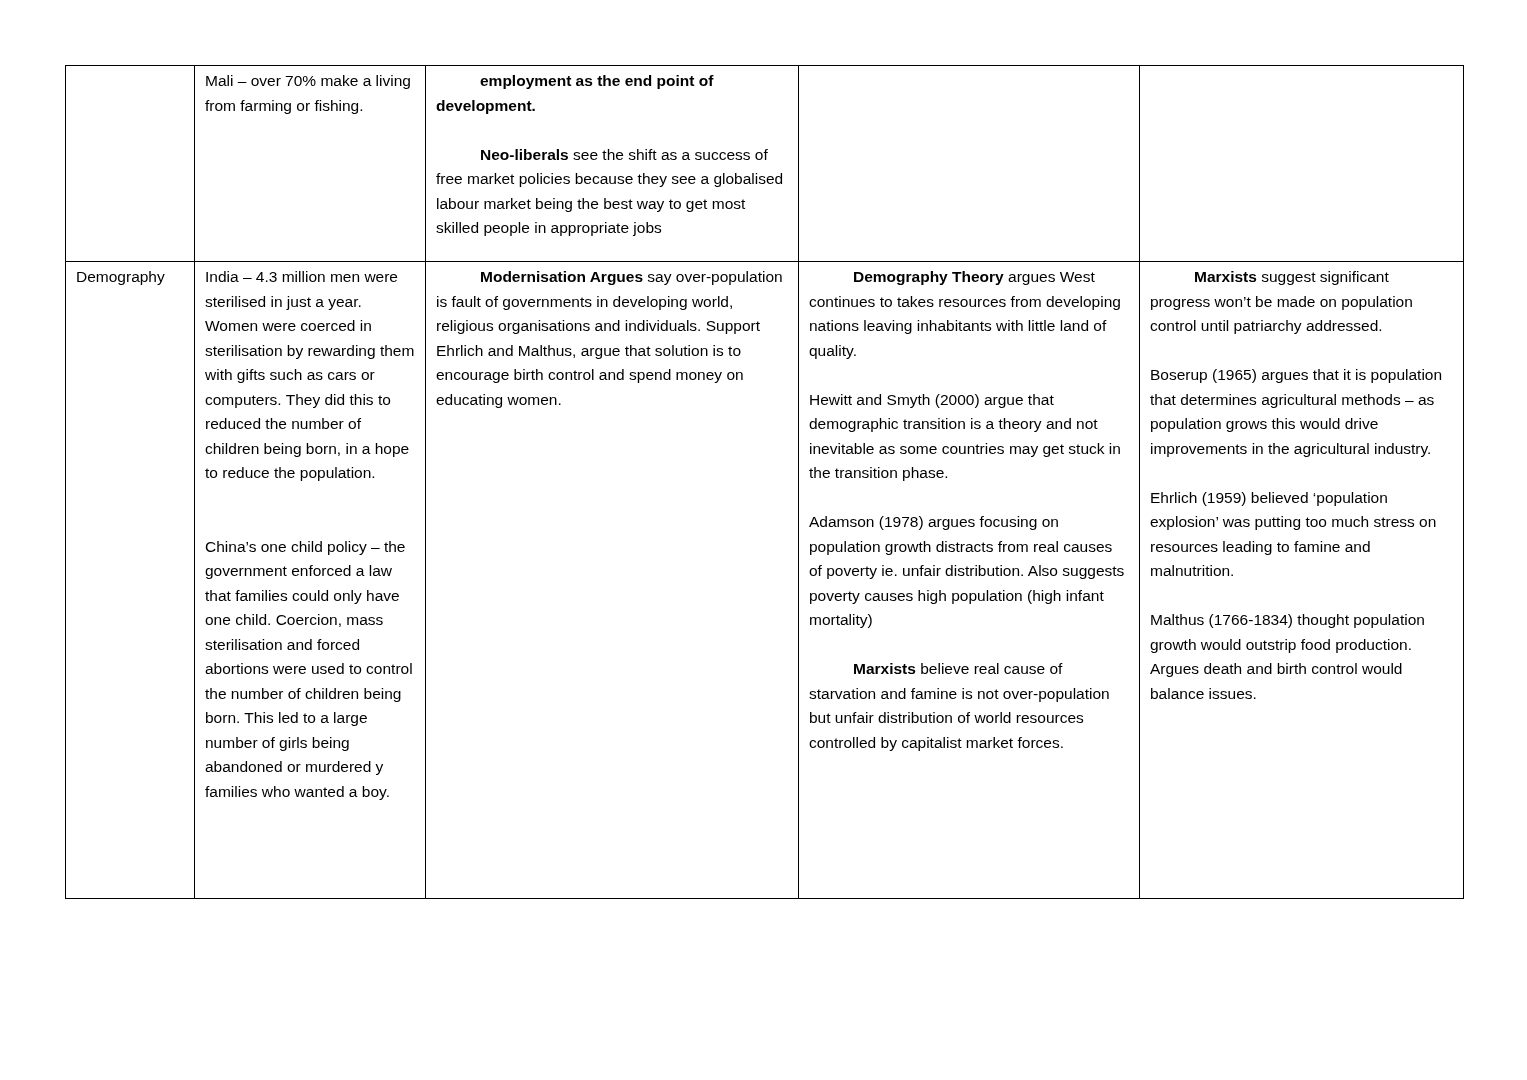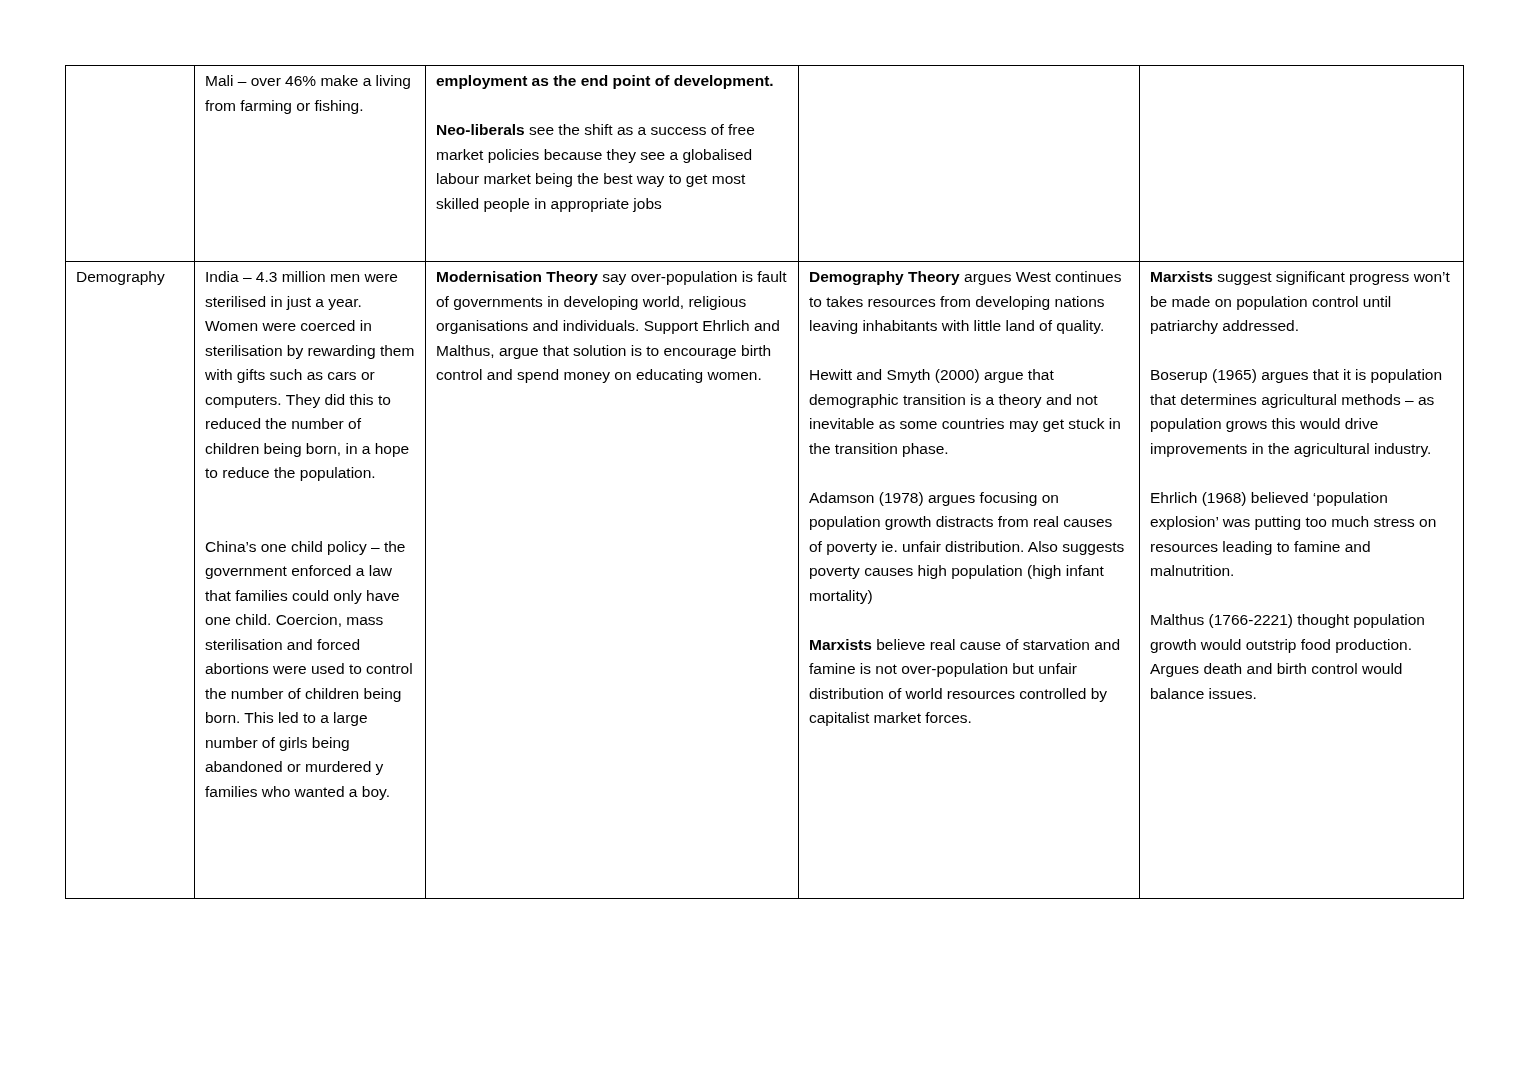--- a/index.html
+++ b/index.html
@@ -28,21 +28,21 @@
   .doc-table td {
     border: 1.5px solid #000000;
     vertical-align: top;
     padding: 3px 10px 4px 10px;
     overflow: hidden;
   }
   .row-top td { height: 196px; }
   .row-demography td { height: 637px; }
   .para { margin: 0; }
   .para.blank { height: 24.5px; }
-  .run.b { font-weight: bold; }
+  .run.b { font-weight: bold; margin-left: 44px; }
   .run.i { }
   .label-cell { }
 </style>
 </head>
 <body>
 
 <div class="page">
   <table class="doc-table">
     <colgroup>
       <col style="width:129px">
@@ -50,21 +50,21 @@
       <col style="width:373px">
       <col style="width:341px">
       <col style="width:324px">
     </colgroup>
 
     <tbody>
         <tr class="row-top">
       <td></td>
 
       <td>
-        <p class="para"><span class="run">Mali – over 46% make a living from farming or fishing.</span></p>
+        <p class="para"><span class="run">Mali – over 70% make a living from farming or fishing.</span></p>
       </td>
 
       <td>
         <p class="para"><span class="run b">employment as the end point of development.</span></p>
         <p class="para blank"></p>
         <p class="para"><span class="run b">Neo-liberals</span><span class="run"> see the shift as a success of free market policies because they see a globalised labour market being the best way to get most skilled people in appropriate jobs</span></p>
       </td>
 
       <td></td>
       <td></td>
@@ -76,38 +76,38 @@
       </td>
 
       <td>
         <p class="para"><span class="run">India – 4.3 million men were sterilised in just a year. Women were coerced in sterilisation by rewarding them with gifts such as cars or computers. They did this to reduced the number of children being born, in a hope to reduce the population.</span></p>
         <p class="para blank"></p>
         <p class="para blank"></p>
         <p class="para"><span class="run">China’s one child policy – the government enforced a law that families could only have one child. Coercion, mass sterilisation and forced abortions were used to control the number of children being born. This led to a large number of girls being abandoned or murdered y families who wanted a boy.</span></p>
       </td>
 
       <td>
-        <p class="para"><span class="run b">Modernisation Theory</span><span class="run"> say over-population is fault of governments in developing world, religious organisations and individuals. Support Ehrlich and Malthus, argue that solution is to encourage birth control and spend money on educating women.</span></p>
+        <p class="para"><span class="run b">Modernisation Argues</span><span class="run"> say over-population is fault of governments in developing world, religious organisations and individuals. Support Ehrlich and Malthus, argue that solution is to encourage birth control and spend money on educating women.</span></p>
       </td>
 
       <td>
         <p class="para"><span class="run b">Demography Theory</span><span class="run"> argues West continues to takes resources from developing nations leaving inhabitants with little land of quality.</span></p>
         <p class="para blank"></p>
         <p class="para"><span class="run i">Hewitt and Smyth (2000) argue that demographic transition is a theory and not inevitable as some countries may get stuck in the transition phase.</span></p>
         <p class="para blank"></p>
         <p class="para"><span class="run i">Adamson (1978) argues focusing on population growth distracts from real causes of poverty ie. unfair distribution. Also suggests poverty causes high population (high infant mortality)</span></p>
         <p class="para blank"></p>
         <p class="para"><span class="run b">Marxists</span><span class="run"> believe real cause of starvation and famine is not over-population but unfair distribution of world resources controlled by capitalist market forces.</span></p>
       </td>
 
       <td>
         <p class="para"><span class="run b">Marxists</span><span class="run"> suggest significant progress won’t be made on population control until patriarchy addressed.</span></p>
         <p class="para blank"></p>
         <p class="para"><span class="run i">Boserup (1965) argues that it is population that determines agricultural methods – as population grows this would drive improvements in the agricultural industry.</span></p>
         <p class="para blank"></p>
-        <p class="para"><span class="run i">Ehrlich (1968) believed ‘population explosion’ was putting too much stress on resources leading to famine and malnutrition.</span></p>
+        <p class="para"><span class="run i">Ehrlich (1959) believed ‘population explosion’ was putting too much stress on resources leading to famine and malnutrition.</span></p>
         <p class="para blank"></p>
-        <p class="para"><span class="run i">Malthus (1766-2221) thought population growth would outstrip food production. Argues death and birth control would balance issues.</span></p>
+        <p class="para"><span class="run i">Malthus (1766-1834) thought population growth would outstrip food production. Argues death and birth control would balance issues.</span></p>
       </td>
     </tr>
   </tbody>
     </table>
 </div>
 
 </body></html>

